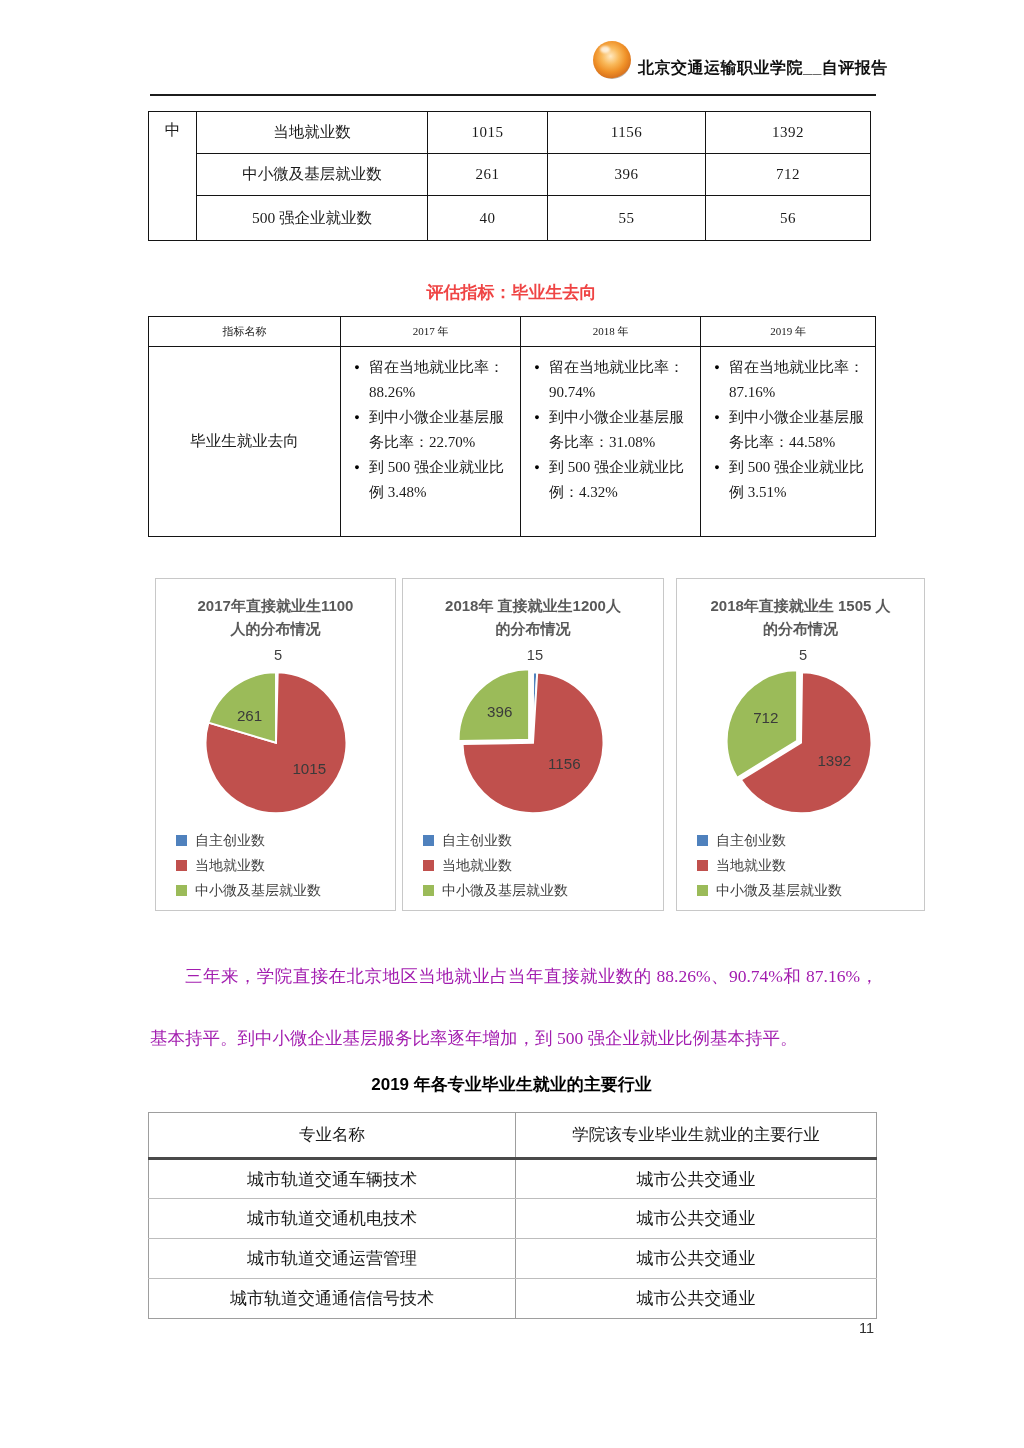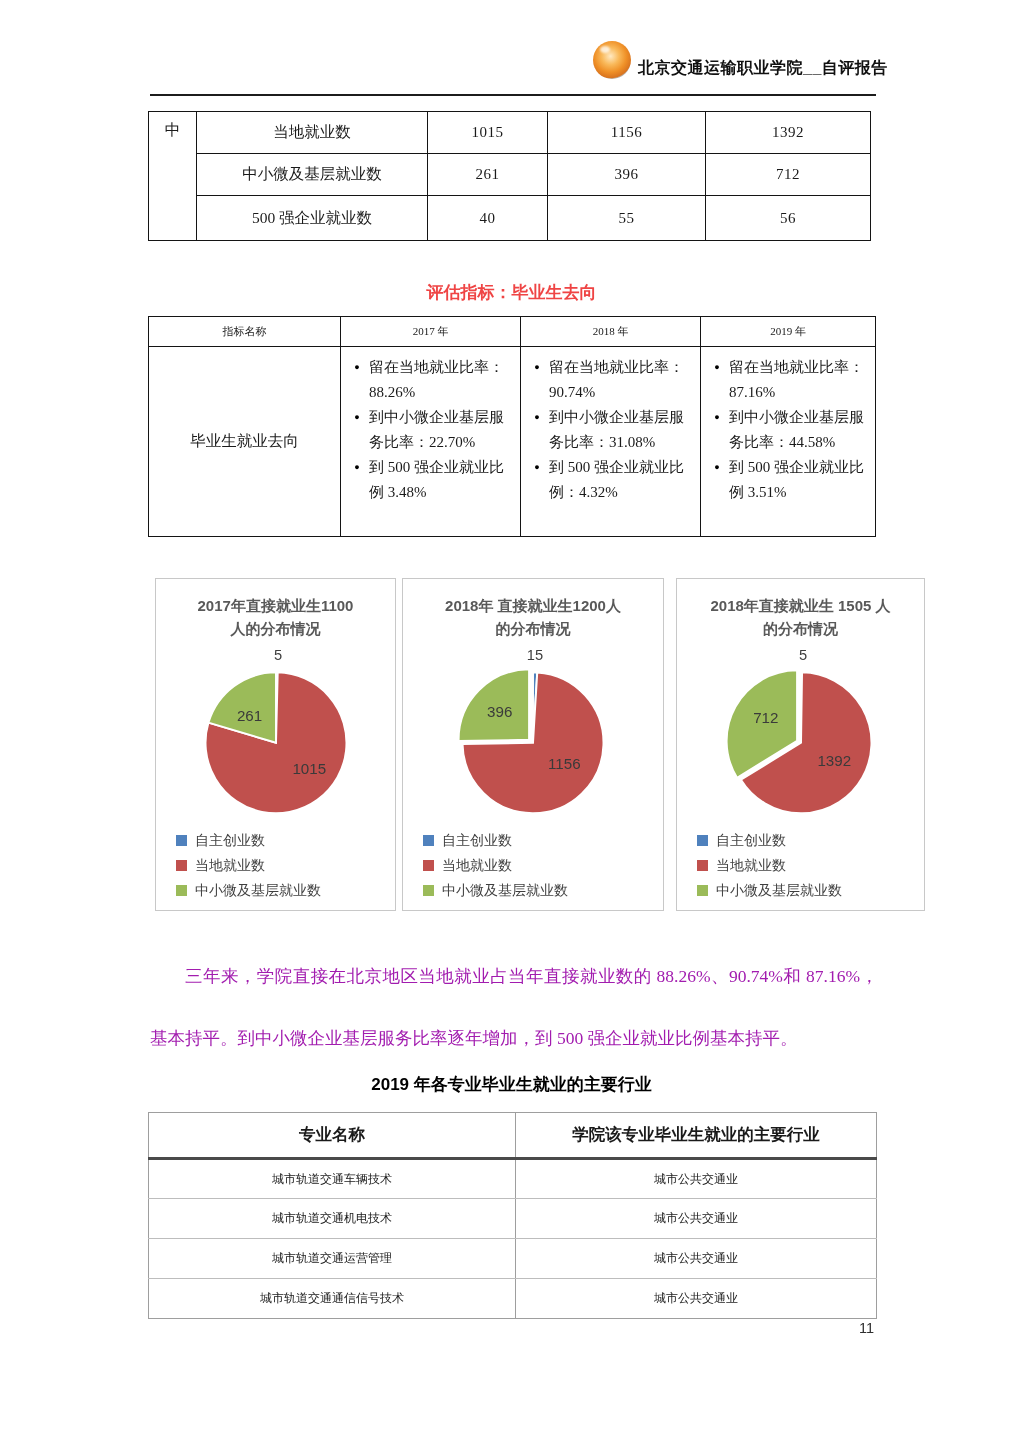--- a/index.html
+++ b/index.html
@@ -52,23 +52,23 @@
   .ltext { font-size:14px; color:#3f3f3f; }
 
   
   .para { position:absolute; left:150px; top:945px; width:728px; font-size:17.5px; line-height:62px;
           text-align:justify; text-indent:2em; color:#a21caf; }
 
   
   .h2 { position:absolute; left:148px; top:1073px; width:727px; text-align:center;
         font-family:"Liberation Sans", sans-serif; font-weight:700; font-size:17px; color:#000; }
   .t3 { position:absolute; left:148px; top:1112px; width:728px; table-layout:fixed; }
-  .t3 th { height:46px; font-size:16.5px; font-weight:700; text-align:center;
+  .t3 th { height:46px; font-size:16.5px; font-weight:400; text-align:center;
            border:1px solid #9e9e9e; border-bottom:3px solid #4a4a4a; }
-  .t3 td { height:40px; font-size:12px; text-align:center;
+  .t3 td { height:40px; font-size:17px; text-align:center;
            border-left:1px solid #9e9e9e; border-right:1px solid #9e9e9e; border-bottom:1px solid #bdbdbd;margin-top:36px; }
   .t3 tr:last-child td { border-bottom:1px solid #9e9e9e; }
 
   .pagenum { position:absolute; left:840px; top:1320px; width:34px; text-align:right;
              font-size:14.5px; color:#2e2e2e; font-family:"Liberation Sans", sans-serif; }
 </style>
 </head>
 <body>
 
 <div class="page">

